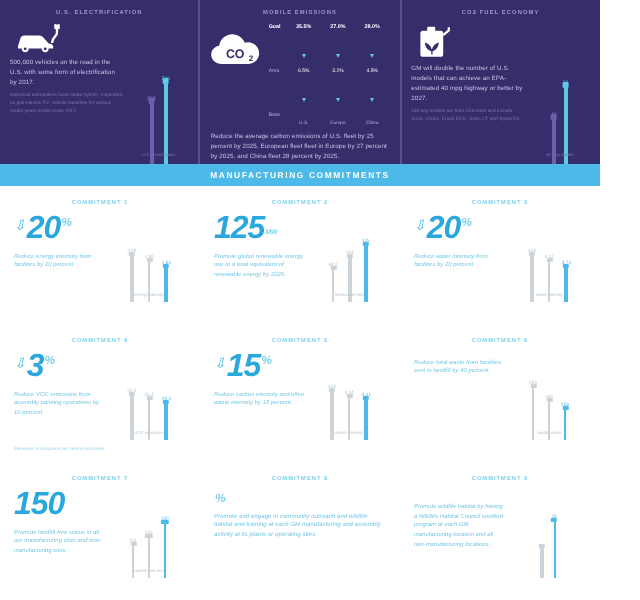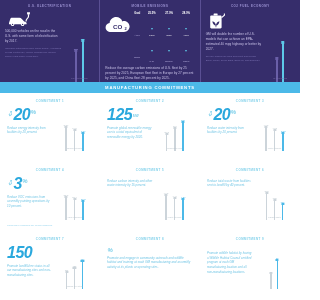--- a/index.html
+++ b/index.html
@@ -497,20 +497,25 @@
           <div class="mini-axis">VOC emissions</div>
         </div>
       </div>
     </div>
   </div>
 
   <div class="card">
     <div class="card-title">COMMITMENT 5</div>
     <div class="card-body">
       <div class="card-left">
+        <div class="stat-row">
+          <span class="stat-arrow">⇩</span>
+          <span class="stat-num">15</span>
+          <span class="stat-unit">%</span>
+        </div>
         <div class="card-text">Reduce carbon intensity and other waste intensity by 15 percent.</div>
       </div>
       <div class="card-right">
         <div class="mini-chart">
           <div class="mb-col">
             <div class="mb-val">4.95</div>
             <div class="mb-bar" style="height:24px"></div>
           </div>
           <div class="mb-col">
             <div class="mb-val">4.44</div>

